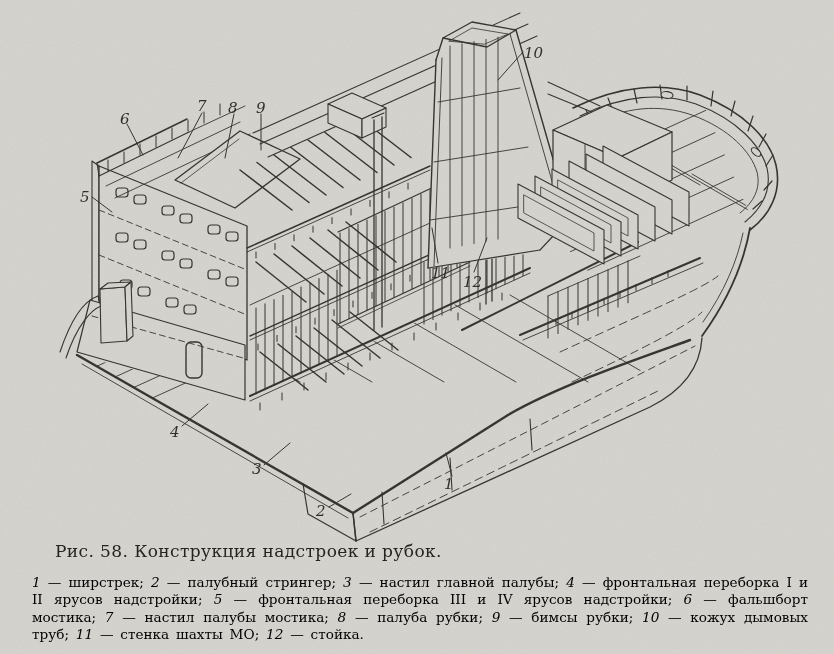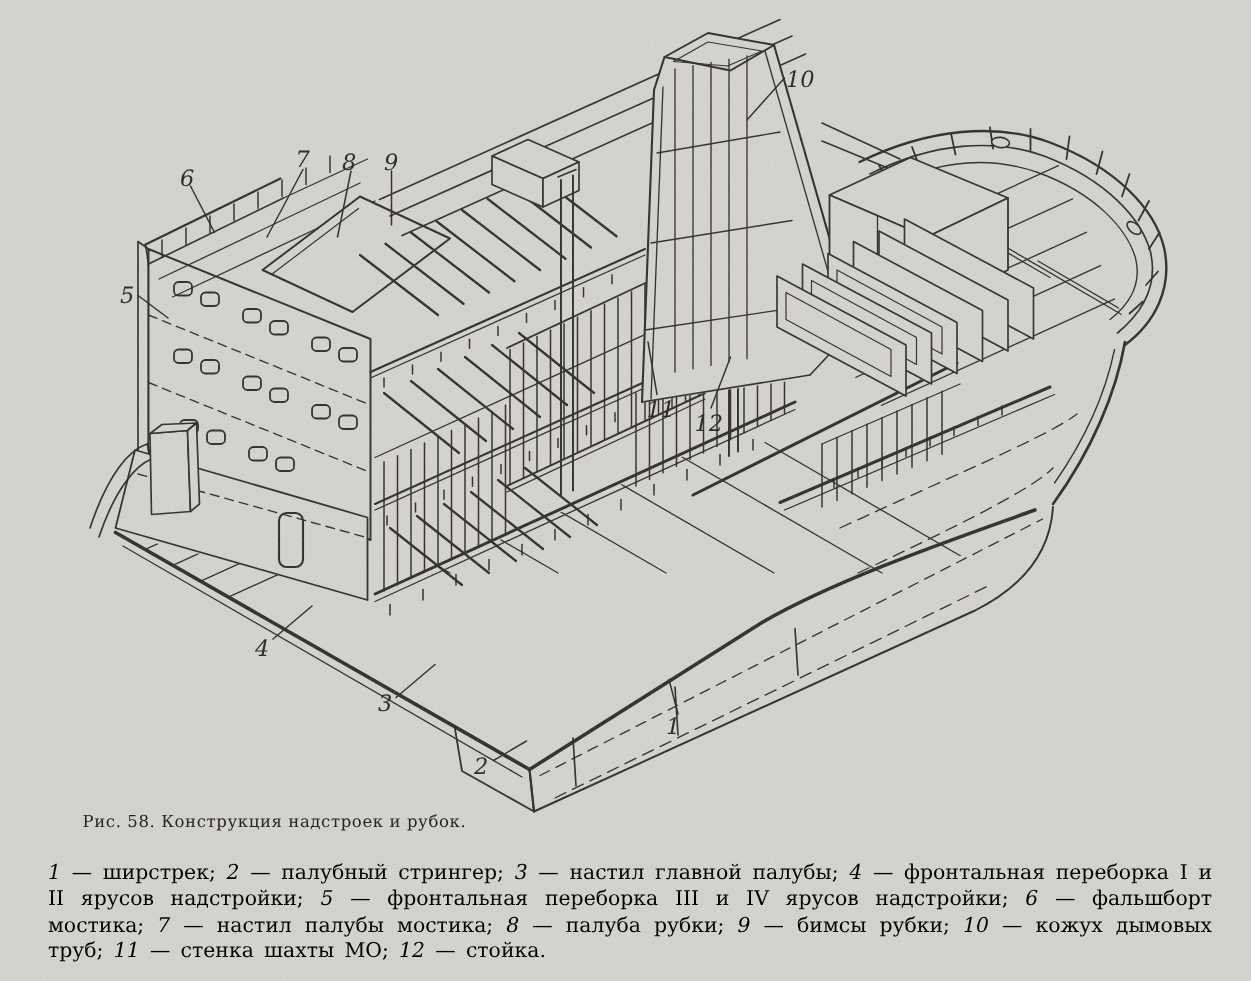--- a/index.html
+++ b/index.html
@@ -1,19 +1,19 @@
 <!DOCTYPE html>
 <html><head>
 <meta charset="utf-8">
 <style>
   html,body{margin:0;padding:0;background:#b9b7b2;}
   .page{position:relative;width:834px;height:654px;background:#d7d5d0;overflow:hidden;
         font-family:"DejaVu Serif","Liberation Serif",serif;}
   .page svg{position:absolute;left:0;top:0;}
-  .caption{position:absolute;left:55px;top:541px;font-size:11px;color:#26241f;letter-spacing:.4px;}
+  .caption{position:absolute;left:55px;top:541px;font-size:17px;color:#26241f;letter-spacing:.4px;}
   .legend{position:absolute;left:32px;top:574px;width:776px;font-size:13.6px;line-height:17.3px;
           color:#000000;text-align:justify;word-spacing:2.5px;}
   .legend .lnum{font-style:italic;}
   .co{font:italic 15px "DejaVu Serif","Liberation Serif",serif;fill:#26241f;}
 </style>
 </head>
 <body>
 
 <div class="page">
 

